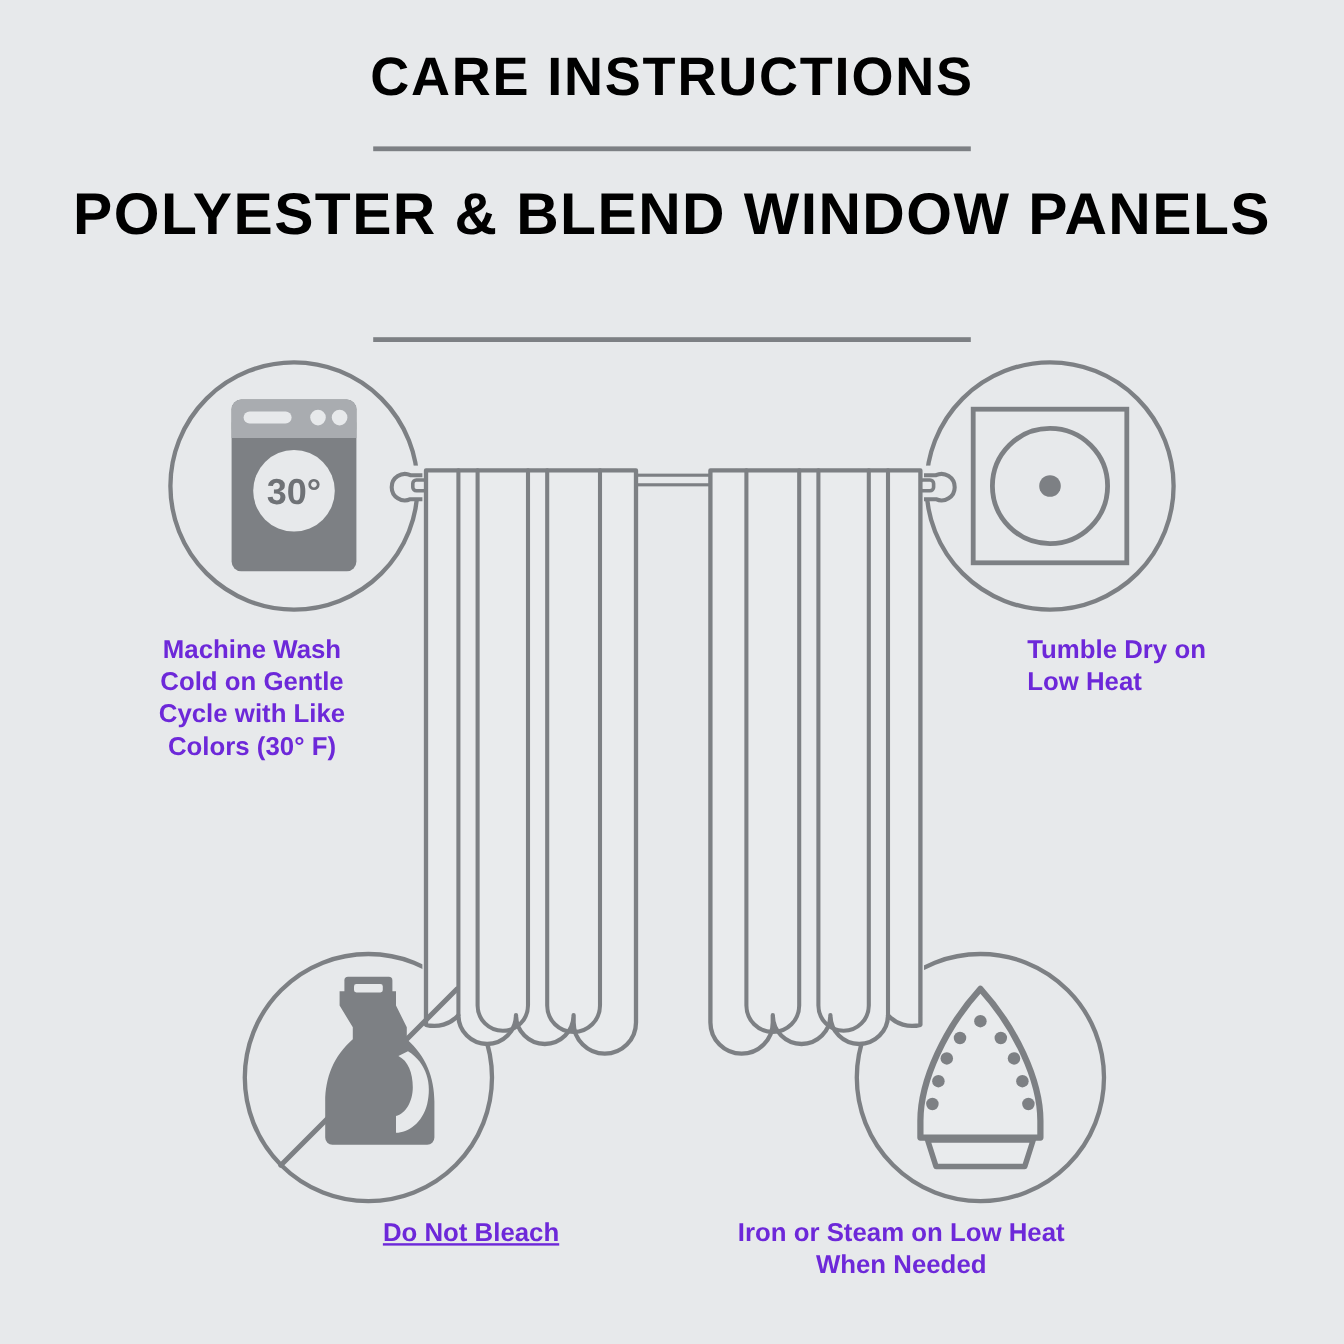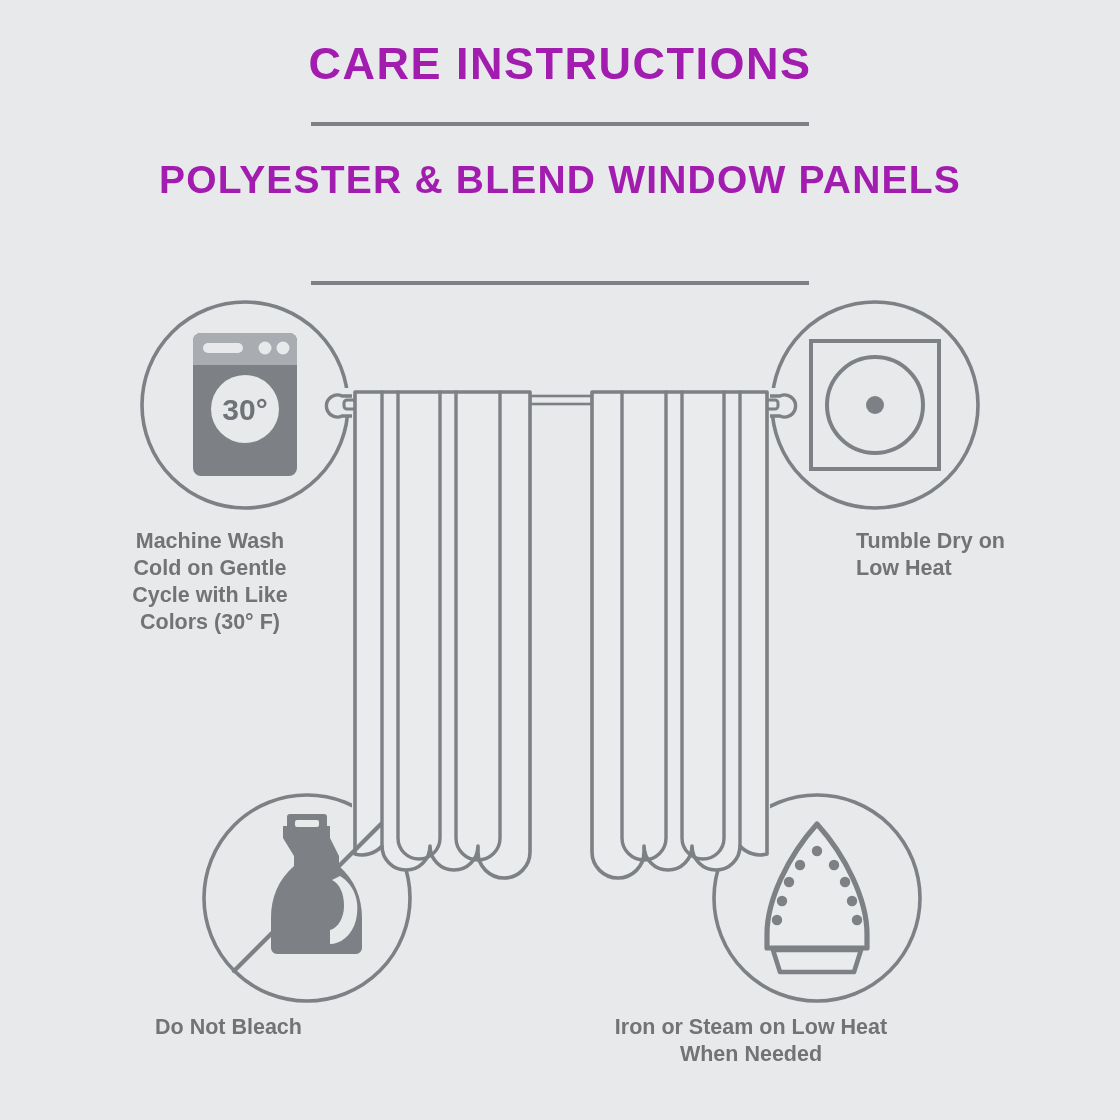--- a/index.html
+++ b/index.html
@@ -17,71 +17,72 @@
     position: relative;
     width: 1120px;
     height: 1120px;
     background: #e7e9eb;
   }
   .hdr {
     position: absolute;
     left: 0;
     width: 1120px;
     text-align: center;
-    color: #a21caf;
+    color: #000000;
     font-weight: bold;
     letter-spacing: 0.5px;
   }
   #title {
     top: 38px;
     font-size: 45px;
     letter-spacing: 1.5px;
   }
   #subtitle {
     top: 152px;
-    font-size: 39px;
+    font-size: 49px;
     line-height: 55px;
     letter-spacing: 1.2px;
   }
   .divider {
     position: absolute;
     left: 311px;
     width: 498px;
     height: 4px;
     background: #7d8084;
   }
   #divider-top { top: 122px; }
   #divider-bottom { top: 281px; }
 
   .caption {
     position: absolute;
-    color: #737373;
+    color: #6d28d9;
     font-weight: bold;
     font-size: 21.5px;
     line-height: 27px;
     white-space: pre-line;
   }
   #cap-wash {
     left: 60px;
     top: 528px;
     width: 300px;
     text-align: center;
   }
   #cap-dry {
     left: 820px;
     top: 528px;
     width: 300px;
     text-align: left;
     margin-left: 36px;
   }
   #cap-bleach {
-    left: 155px;
+    left: 166px;
     top: 1014px;
     width: 300px;
-    text-align: left;
+    text-align: right;
+    text-decoration: underline;
   }
   #cap-iron {
     left: 586px;
     top: 1014px;
     width: 330px;
     text-align: center;
   }
   svg { display: block; }
   #art {
     position: absolute;

